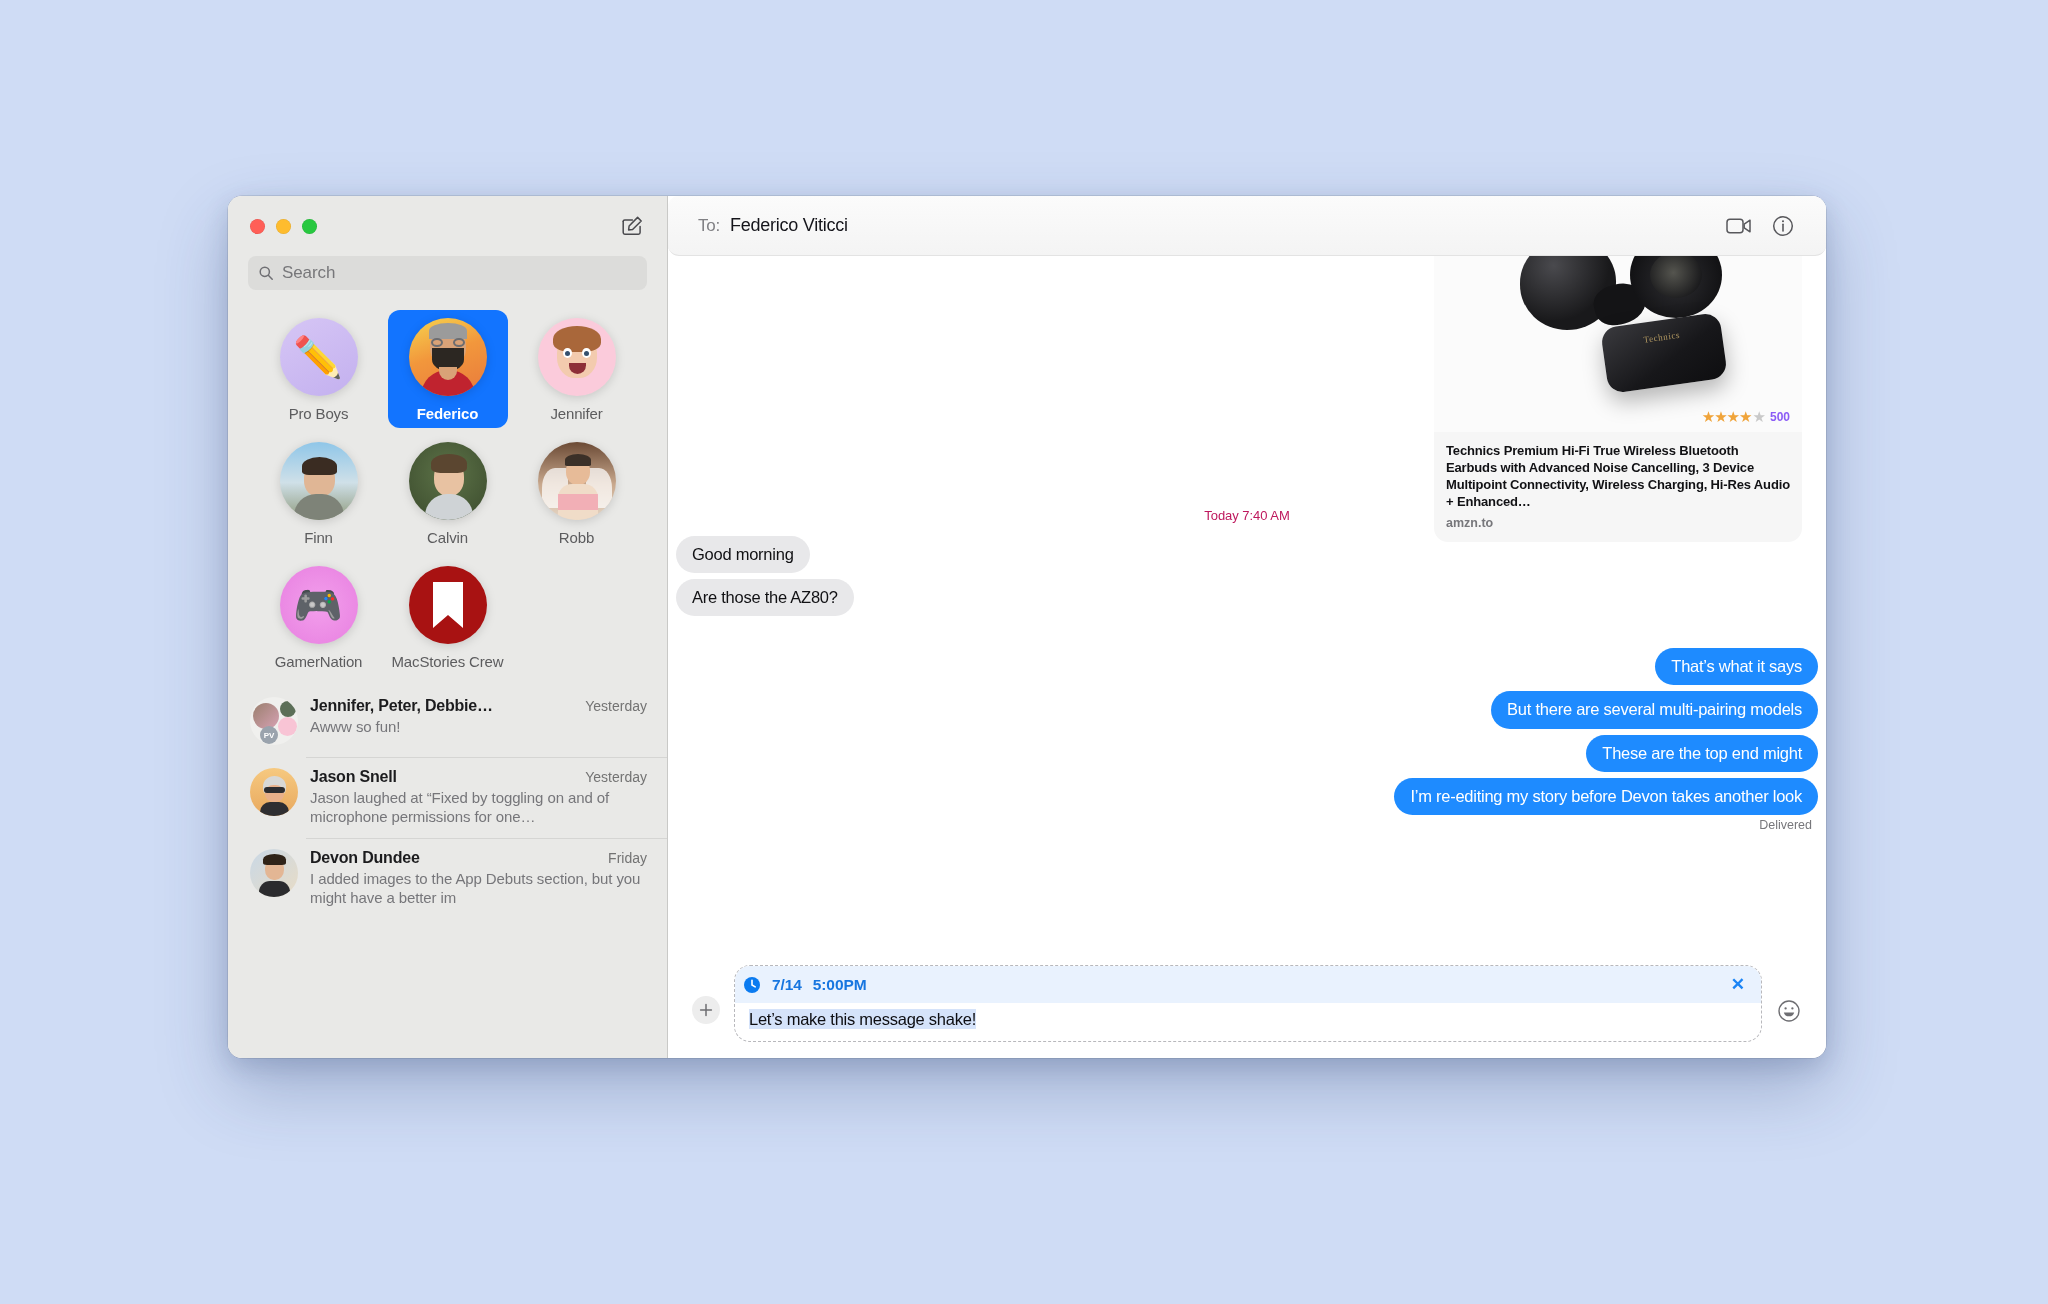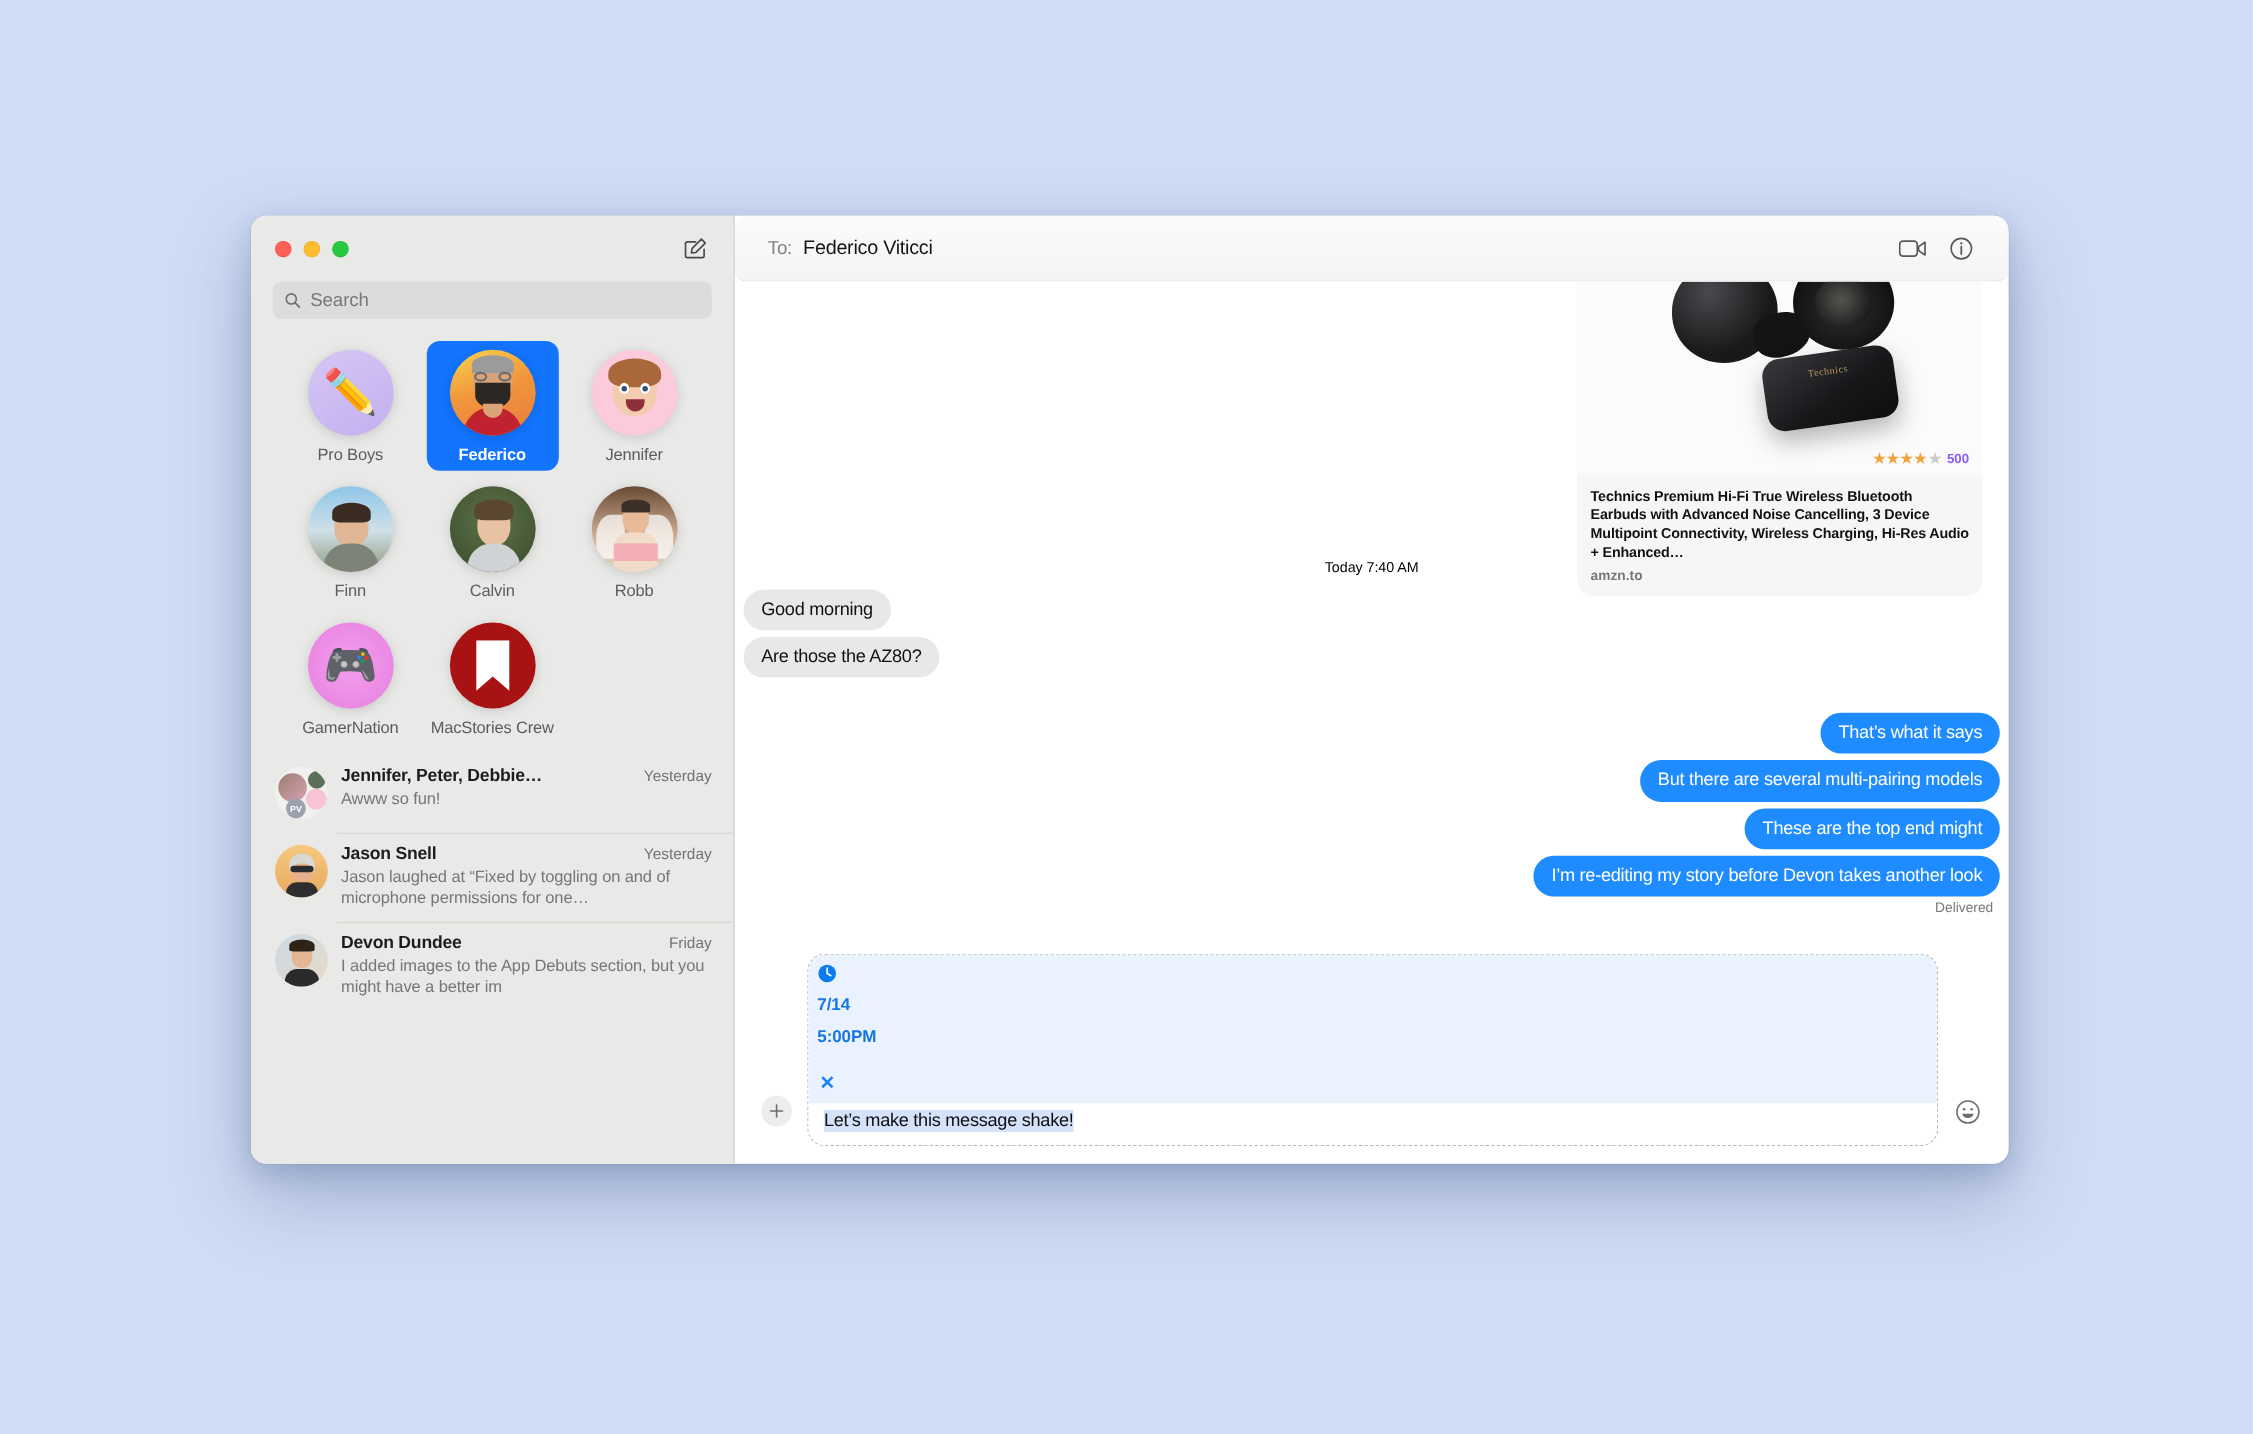--- a/index.html
+++ b/index.html
@@ -306,21 +306,21 @@
     color: #77777b;
     font-weight: bold;
   }
 
   .stamp {
     position: absolute;
     left: 0; right: 0;
     top: 252px;
     text-align: center;
     font-size: 13px;
-    color: #000000;
+    color: #be185d;
     letter-spacing: -0.05px;
   }
 
   .bubbles {
     position: absolute;
     left: 0; right: 0;
     top: 280px;
     padding: 0 8px 0 8px;
   }
   .row { display: flex; margin-bottom: 6px; }
@@ -389,23 +389,23 @@
     flex: 1 1 auto;
     border: 1.5px dashed #b8b8bc;
     border-radius: 16px;
     overflow: hidden;
     background: #fff;
     min-height: 72px;
   }
   .sched-strip {
     background: #e9f2fe;
     display: flex;
+    align-items: center;
     gap: 11px;
     padding: 8px 14px 8px 8px;
-    flex-direction: column;
   }
   .clock-ic { width: 18px; height: 18px; flex: 0 0 18px; }
   .sched-date, .sched-time {
     font-size: 15.5px;
     color: #1776e0;
     font-weight: 600;
     letter-spacing: -0.1px;
   }
   .sched-spacer { flex: 1 1 auto; }
   .sched-x {

